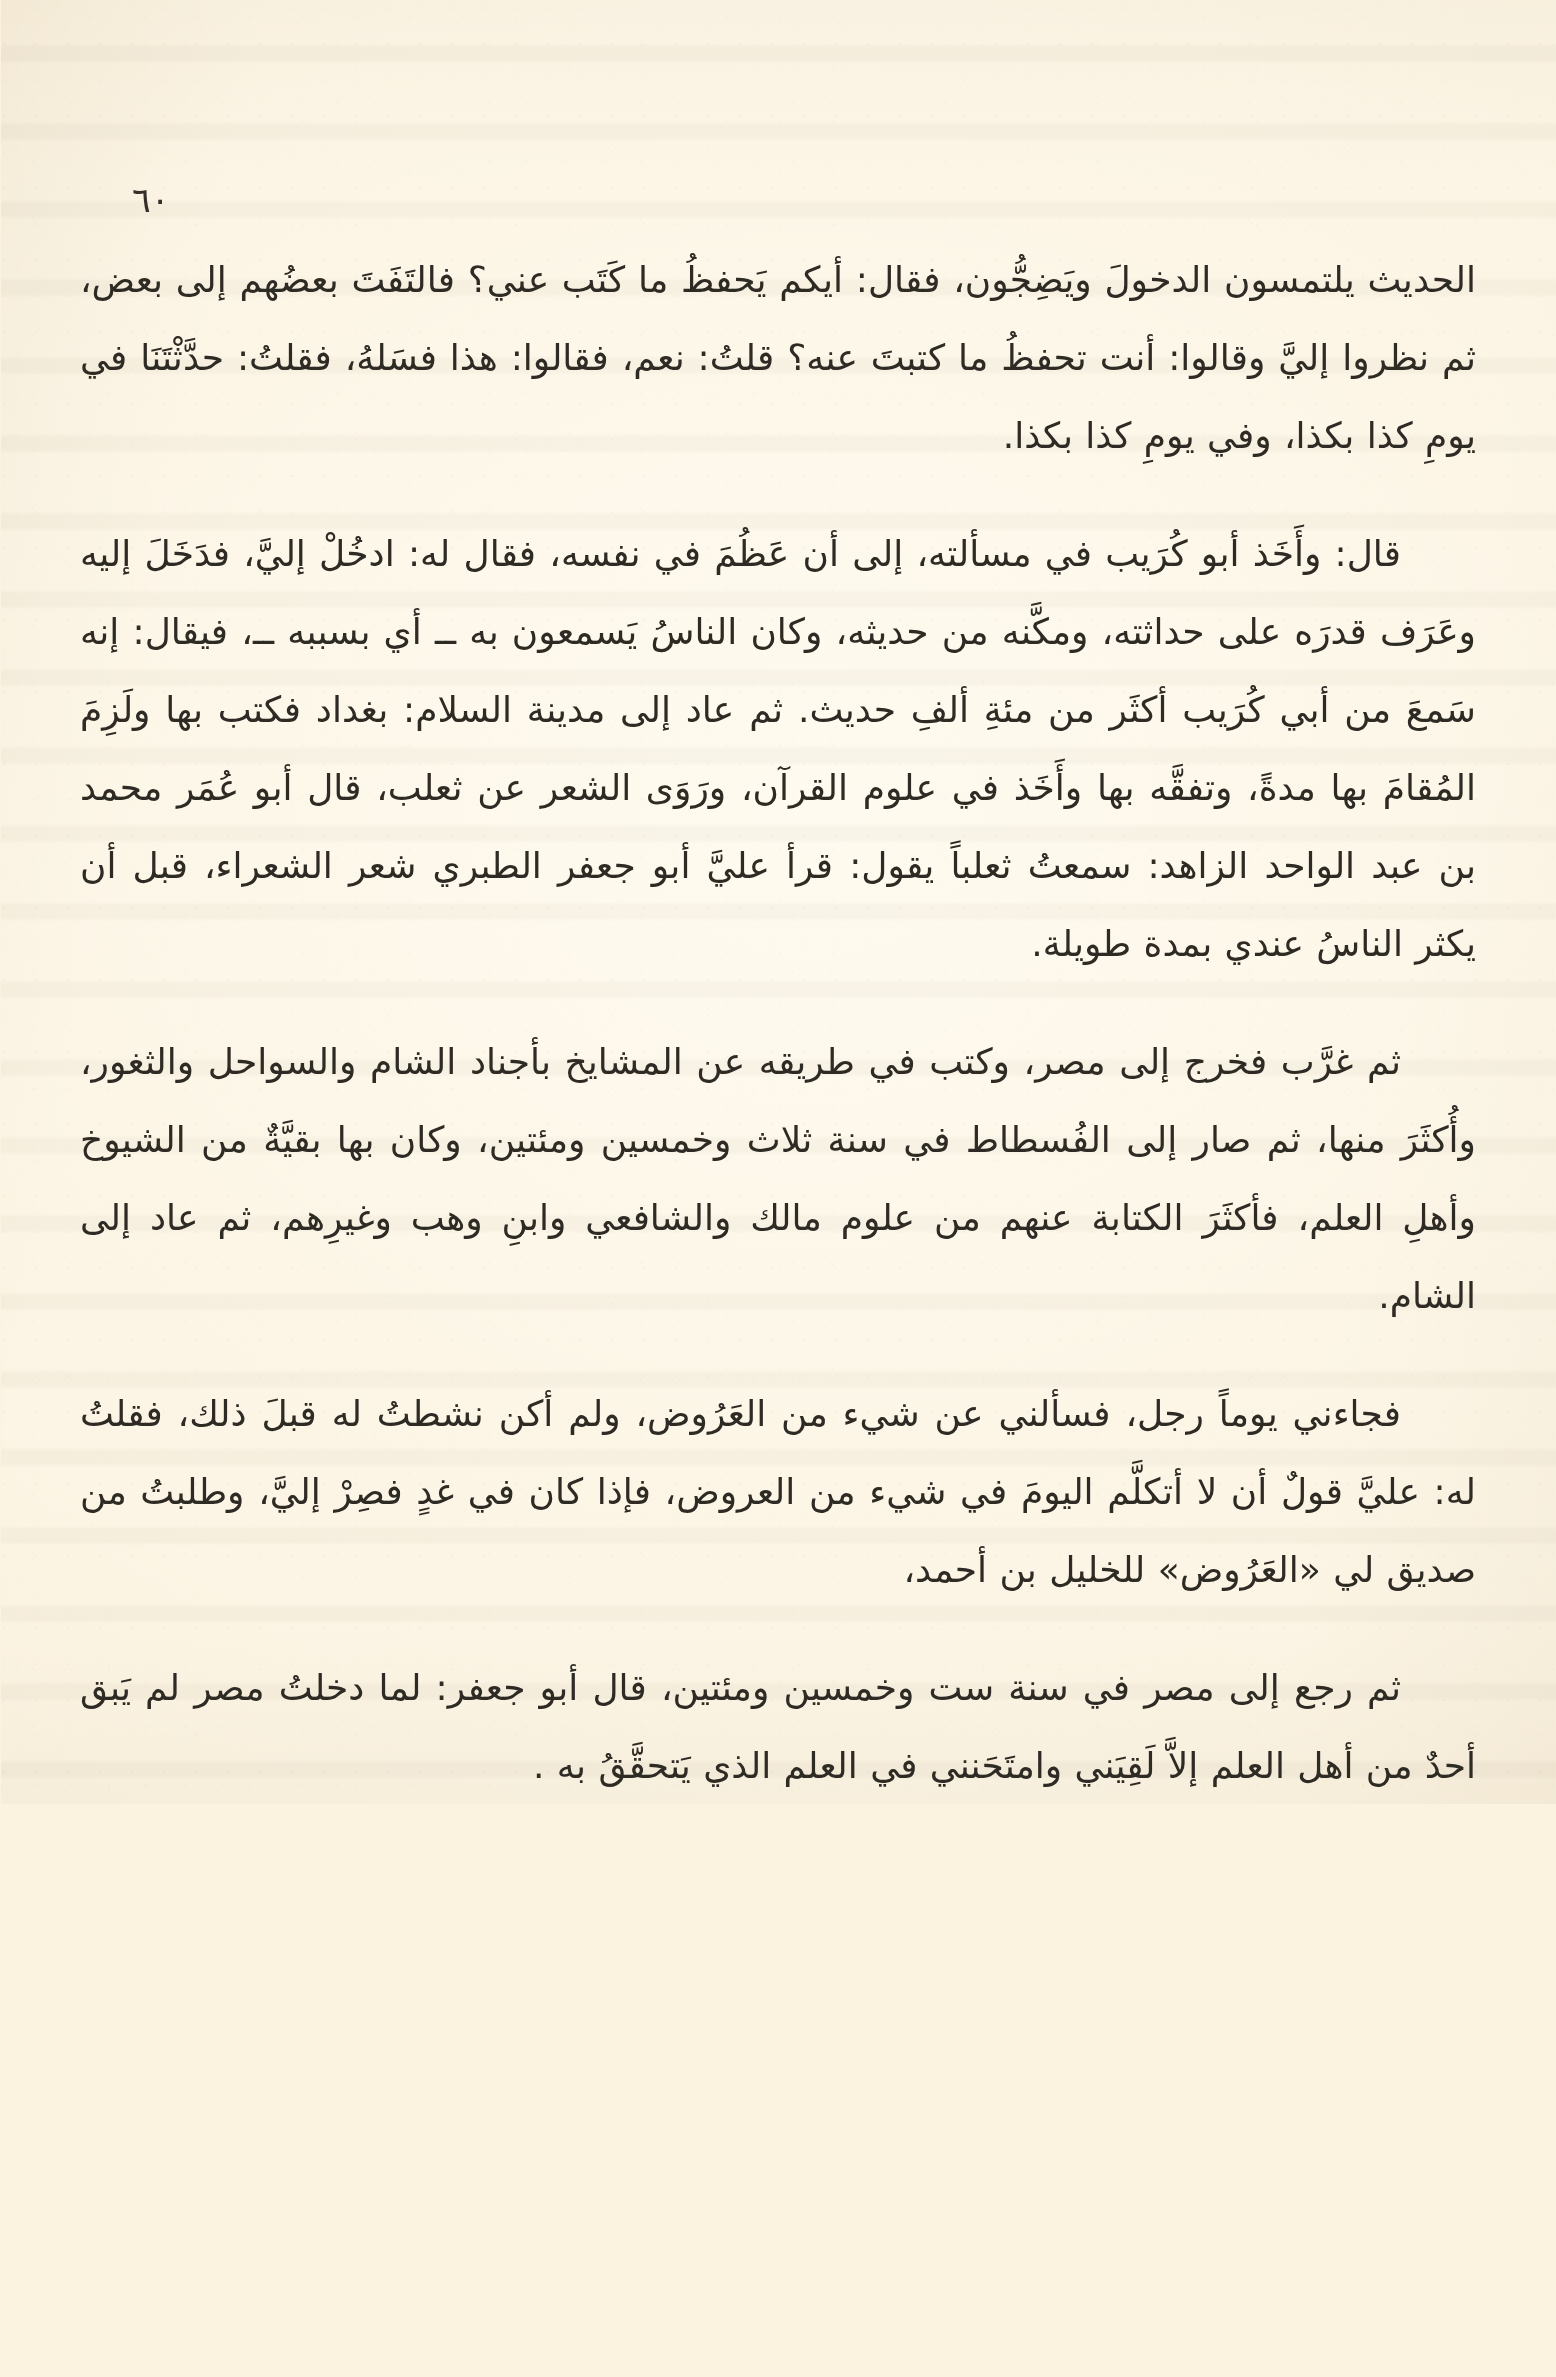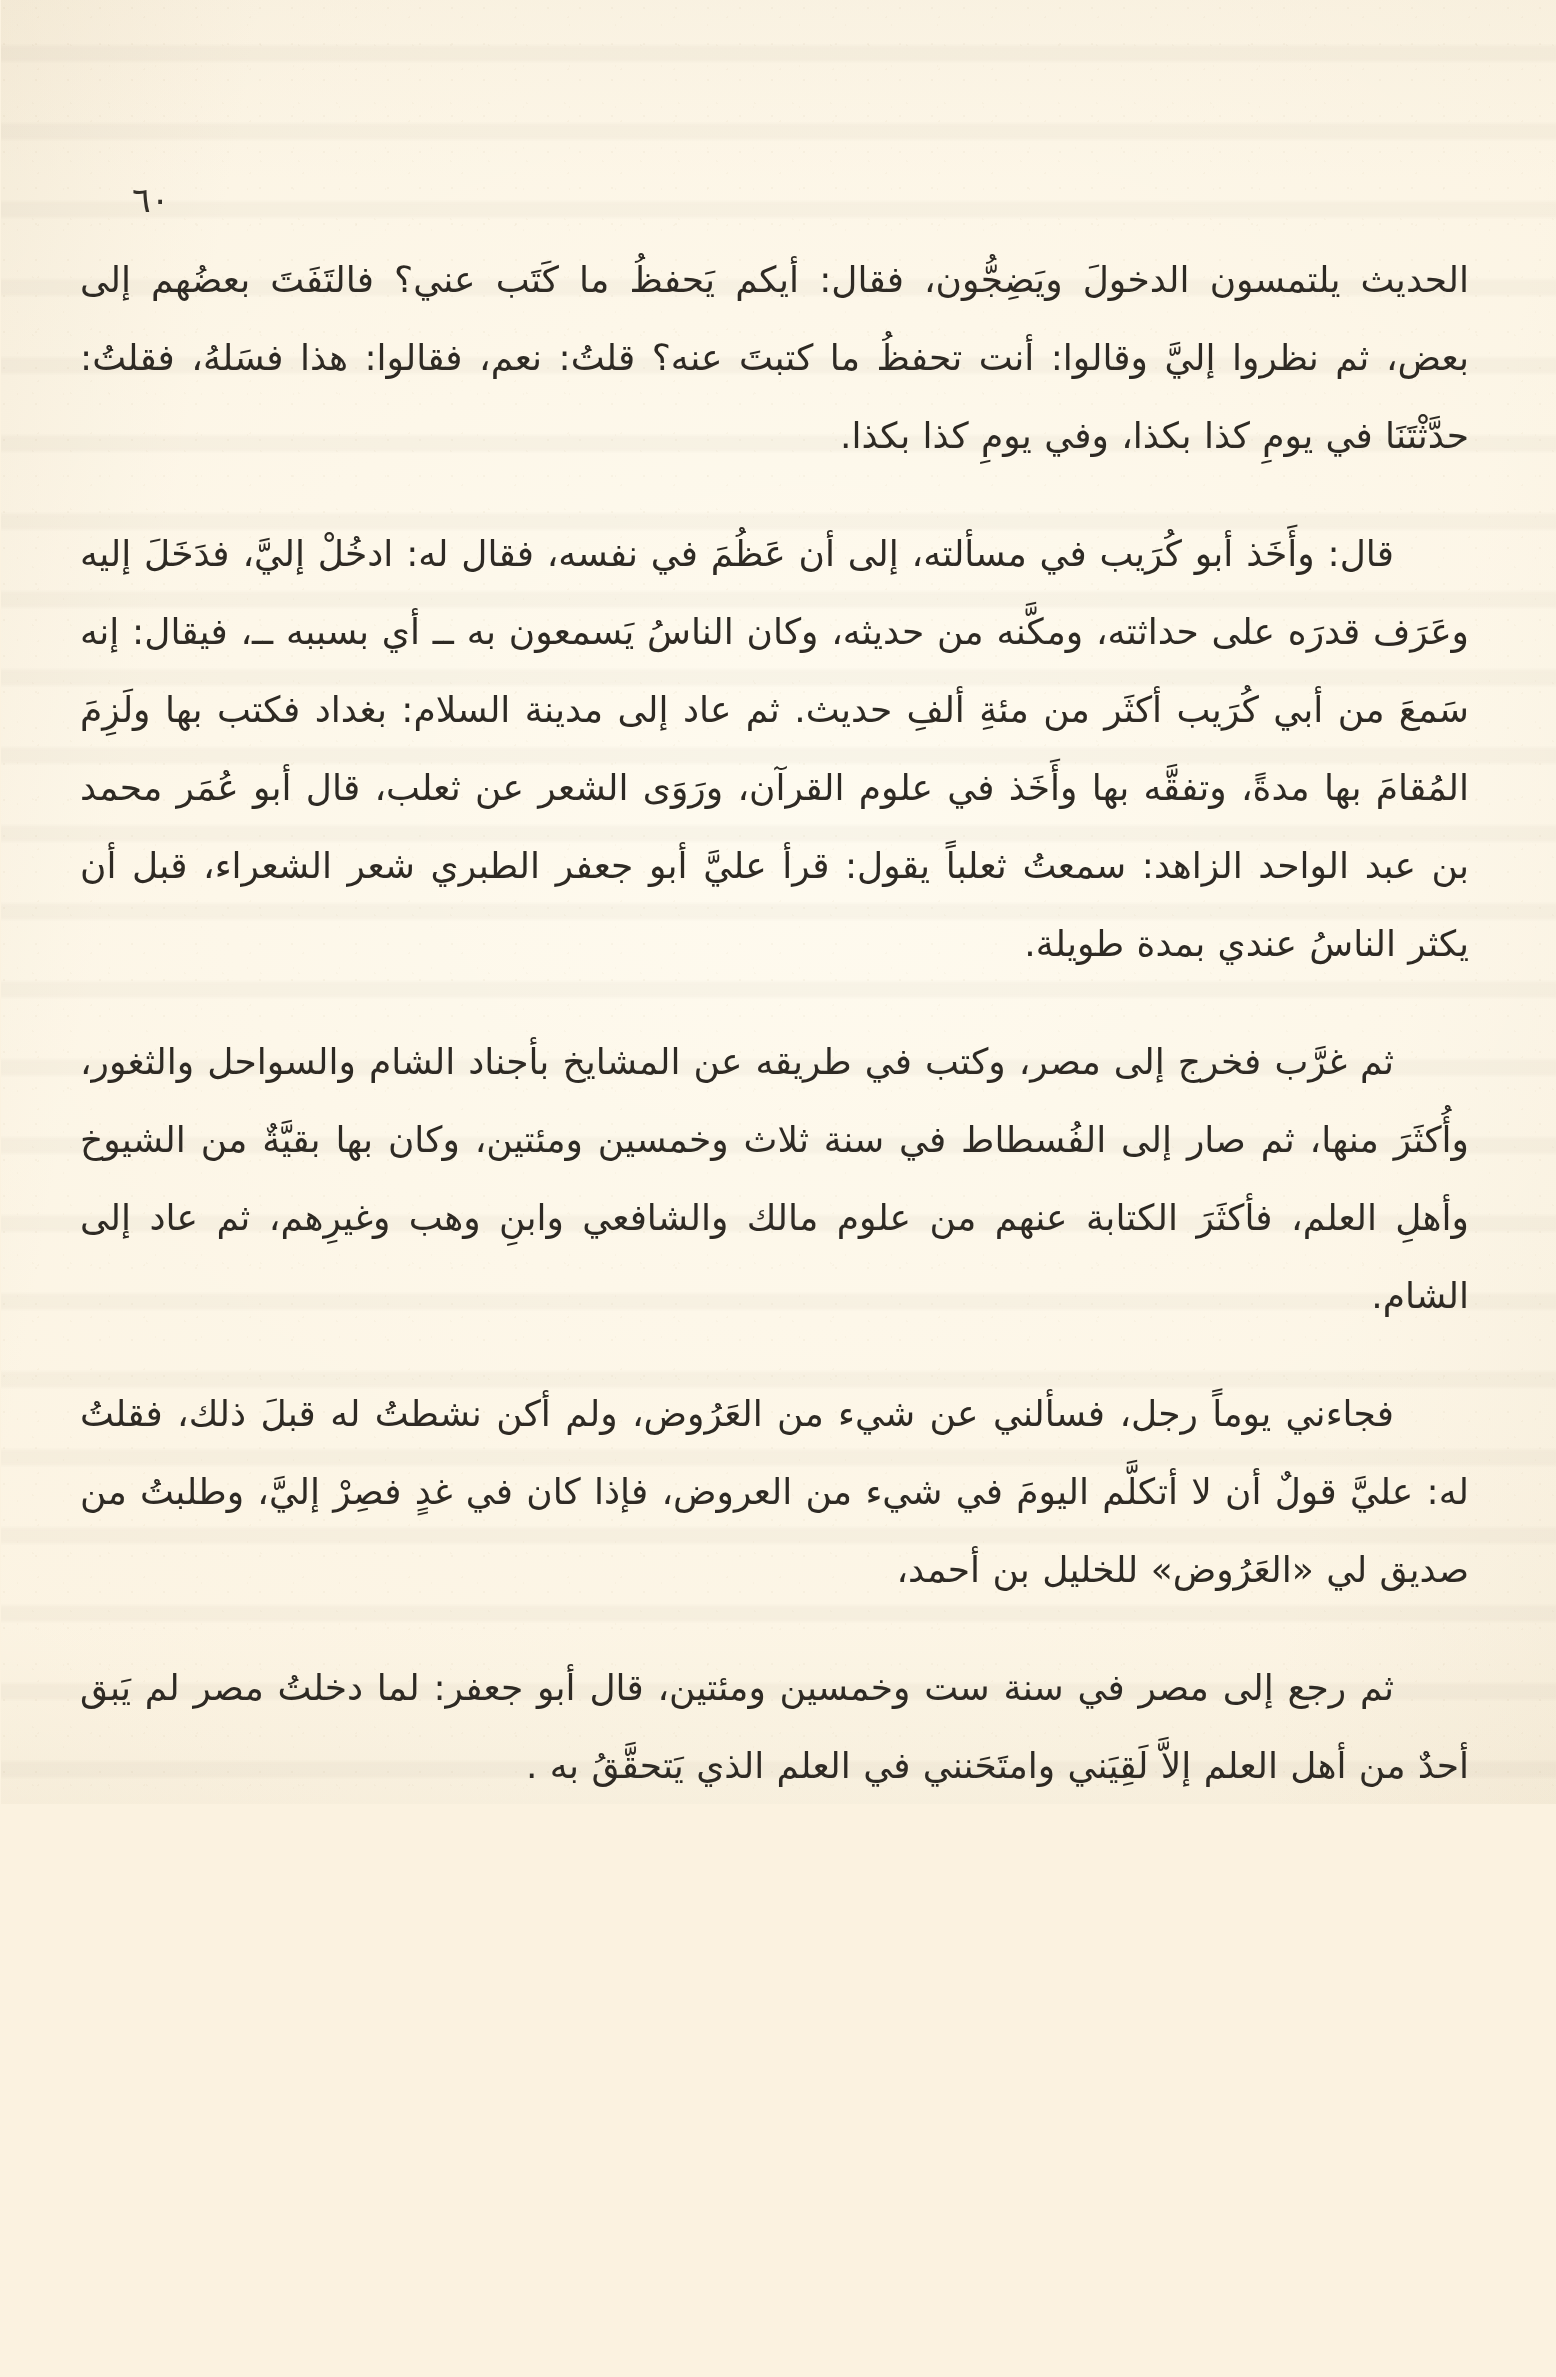--- a/index.html
+++ b/index.html
@@ -57,21 +57,21 @@
     text-align: justify;
     text-align-last: right;
     color: #2e2a24;
     font-family: "DejaVu Sans", "Liberation Sans", sans-serif;
     font-size: 36px;
     line-height: 78px;
     word-spacing: 0.9px;
   }
 
   .body-text p {
-    margin: 0 8px 40px 0;
+    margin: 0 1px 40px 0;
     text-indent: 75px;
   }
 
   .body-text p.no-indent {
     text-indent: 0;
   }
 
   
   .showthrough {
     position: absolute;

